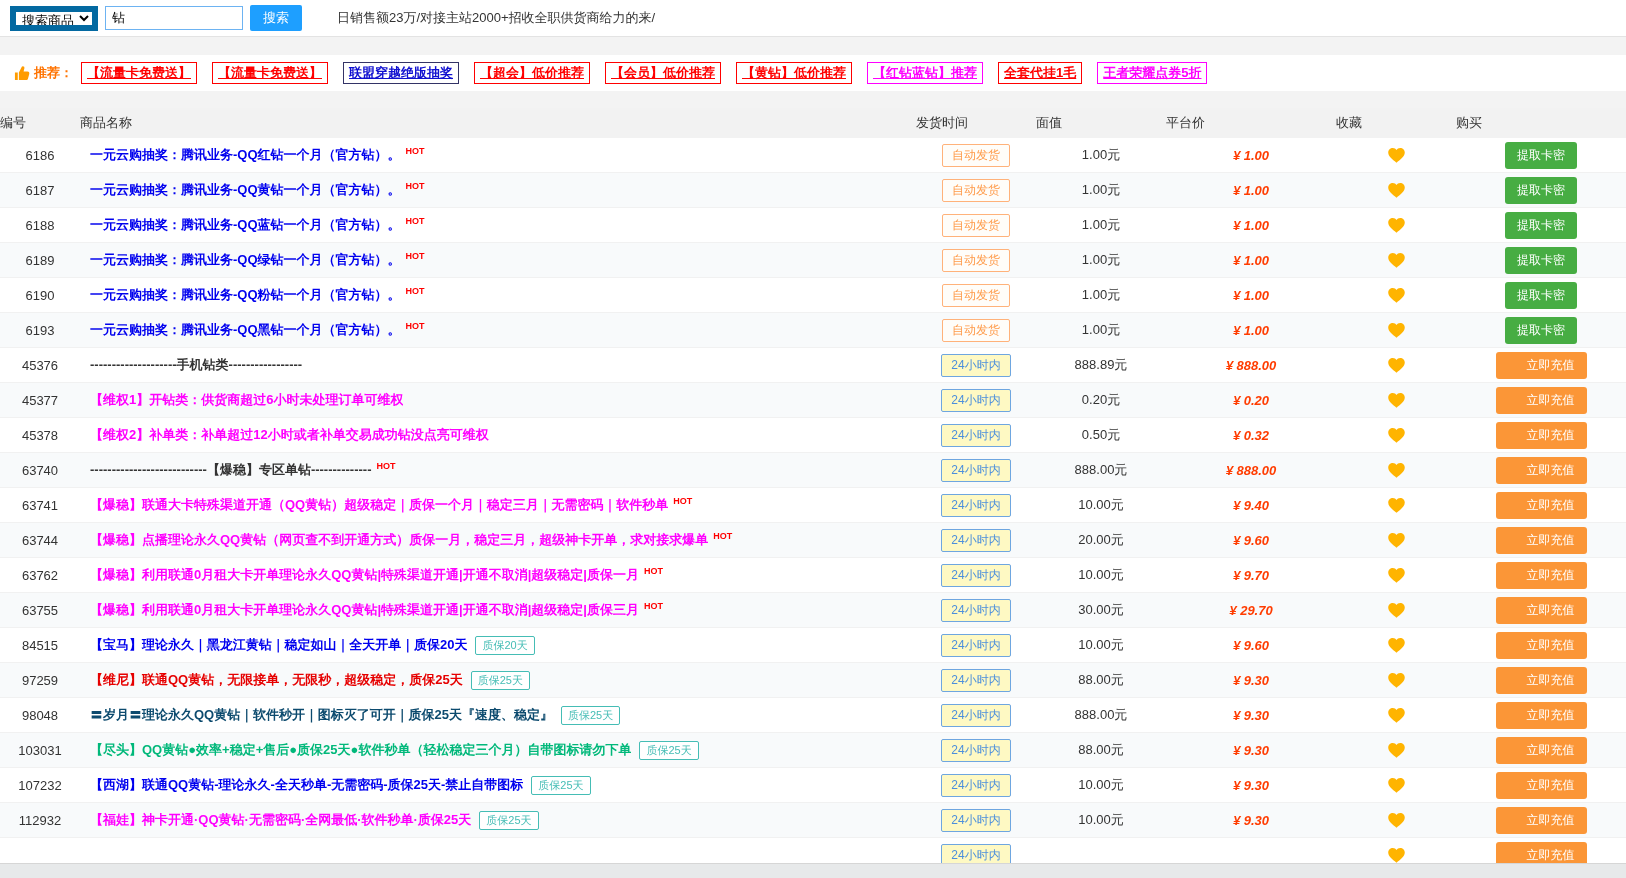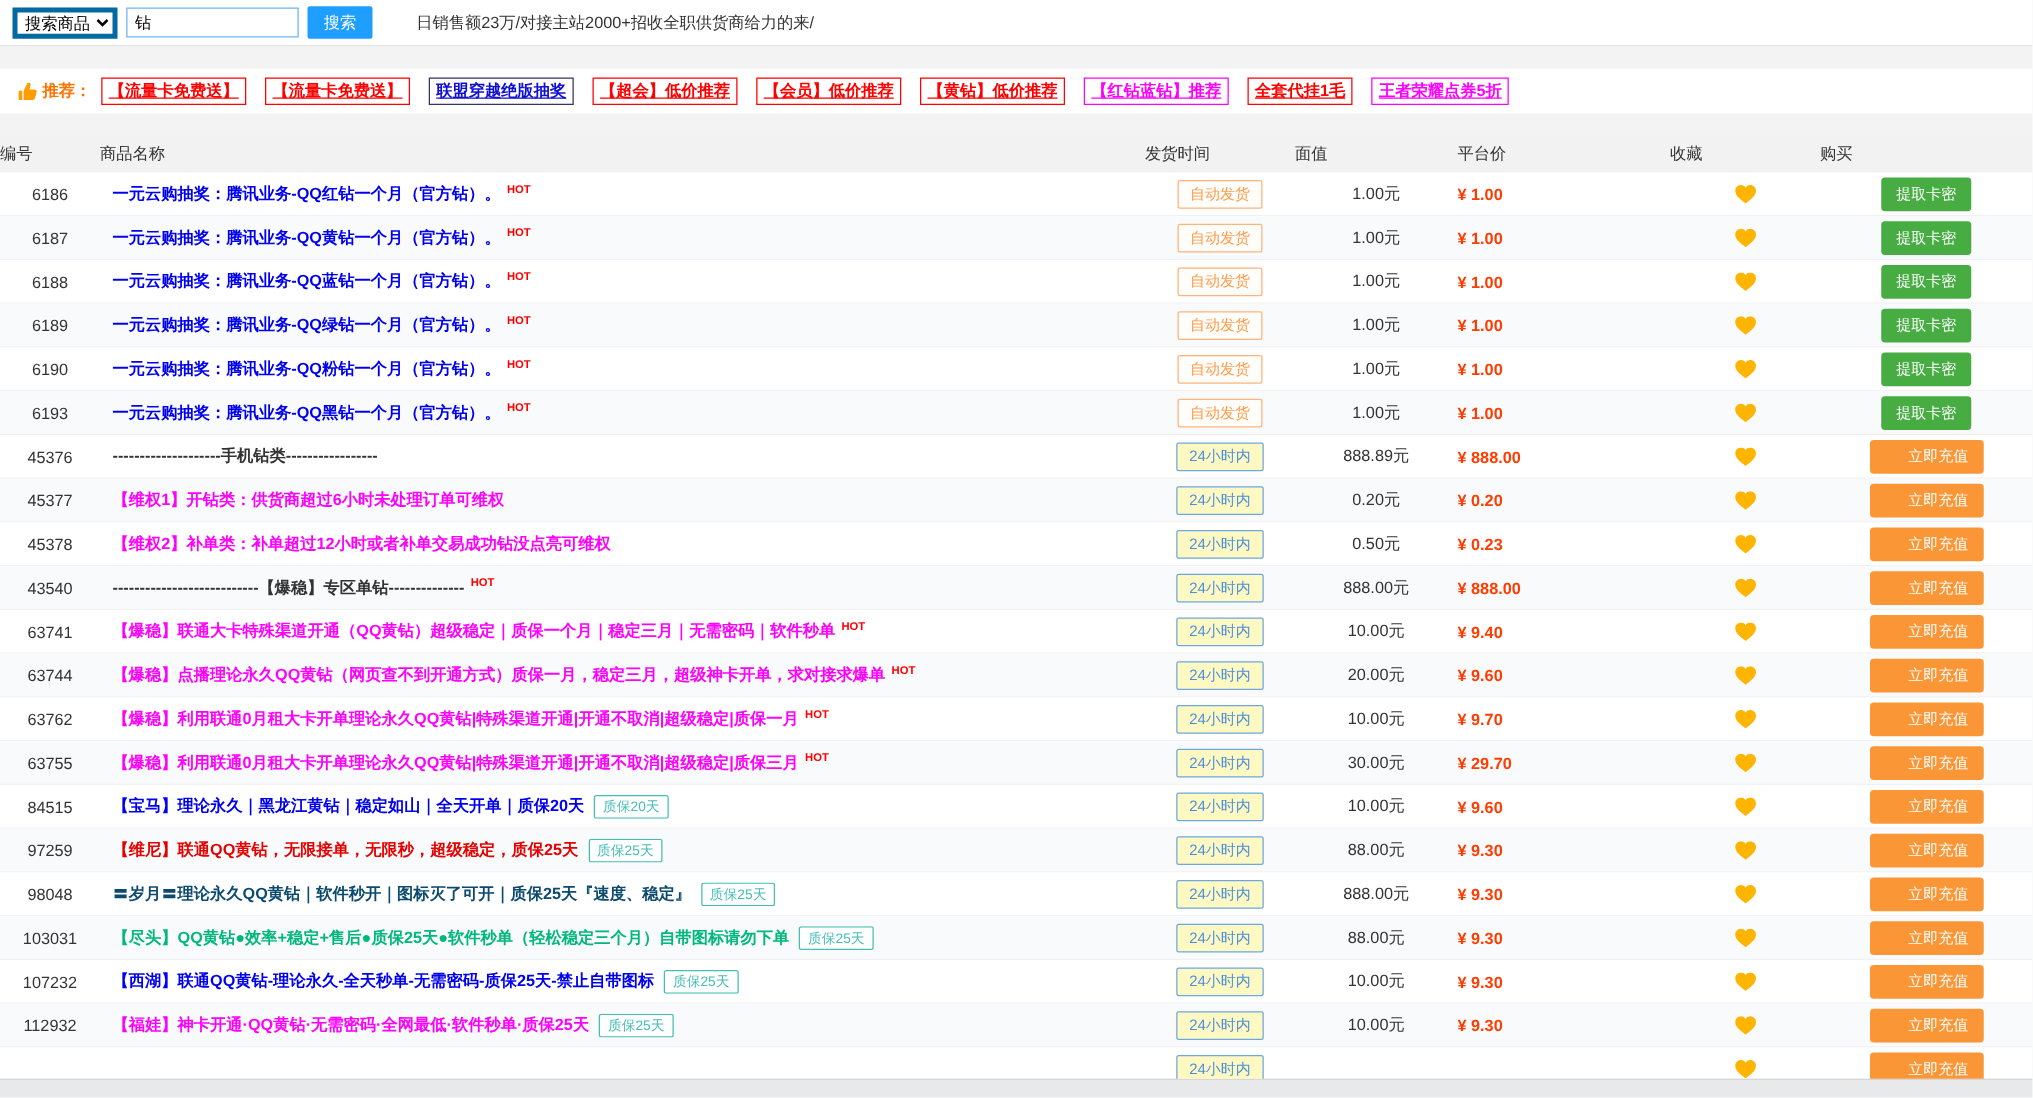--- a/index.html
+++ b/index.html
@@ -6,21 +6,21 @@
   html,body { margin:0; padding:0; }
   body {
     width:1626px; height:878px; overflow:hidden;
     background:#f3f3f3;
     font-family:"Liberation Sans","DejaVu Sans",sans-serif;
     font-size:13px; color:#333;
   }
   
   .topbar { height:37px; background:#fff; border-bottom:1px solid #e3e3e3;
     display:flex; align-items:center; padding:0 10px; gap:7px; }
-  .cat { height:25px; font-size:13px; border:4px solid #0369a1; background:#fff; padding:0 2px; }
+  .cat { height:25px; font-size:13px; border:6px solid #0369a1; background:#fff; padding:0 2px; }
   .search { height:24px; width:138px; border:1px solid #6db3f2; padding:0 6px; font-size:13px; outline:none; }
   .search-btn { height:26px; padding:0 13px; background:#1e9fff; color:#fff; border:none;
     border-radius:2px; font-size:13px; cursor:pointer; }
   .notice { margin-left:28px; font-size:13px; color:#333; }
   
   .recbar { margin-top:18px; height:36px; background:#fff; display:flex; align-items:center; padding:0 14px; }
   .thumb { display:inline-flex; margin-right:4px; }
   .rec-label { color:#ff7300; font-weight:bold; font-size:13px; margin-right:8px; }
   .rec-links { display:flex; gap:15px; align-items:center; }
   .rec-link { font-size:13px; font-weight:bold; text-decoration:underline;
@@ -36,21 +36,21 @@
   .td-name { padding-left:10px; display:flex; align-items:center; overflow:hidden; white-space:nowrap; }
   .pname { font-weight:bold; text-decoration:none; cursor:pointer; overflow:hidden; text-overflow:ellipsis;text-align:right; }
   .hot { color:#ff0000; font-size:9px; font-weight:bold; margin-left:5px; position:relative; top:-4px; flex:none; }
   .tag-badge { margin-left:8px; color:#45bdb5; border:1px solid #45bdb5; font-size:11px;
     padding:1px 6px; border-radius:2px; flex:none; background:#fff; }
   .td-center { text-align:center; }
   .dbadge { display:inline-block; font-size:12px; padding:2px 9px; border-radius:2px; border:1px solid; background:#fef9c3; }
   .dbadge.auto { color:#ff9b4a; border-color:#ffb27a; background:#fffdf9; }
   .dbadge.hours { color:#4b8fdc; border-color:#6ea6e0; }
   .td-face { text-align:center; color:#333; }
-  .td-price { color:#ff3c00; font-weight:bold; }
+  .td-price { text-align:center; color:#ff3c00; font-weight:bold;font-style:italic; }
   .heart-btn { cursor:pointer; background:none; border:none; padding:0; display:inline-flex; vertical-align:middle; }
   .buy { border:none; color:#fff; font-size:12px; padding:5px 12px; border-radius:3px; cursor:pointer; white-space:nowrap; }
   .buy.green { background:#47ad43; }
   .buy.orange { background:#fb9637;padding-left:31px; }
   .bottom-strip { height:15px; background:#e7e9ea; border-top:1px solid #d6d6d6; }
 </style>
 </head>
 <body>
 
 <div class="page">
@@ -280,34 +280,34 @@
         <div class="tr grid-row">
     <div class="td-id">45378</div>
     <div class="td-name">
       <a class="pname" style="color: rgb(255, 0, 255);">【维权2】补单类：补单超过12小时或者补单交易成功钻没点亮可维权</a>
 
     </div>
     <div class="td-center">
       <span class="dbadge hours">24小时内</span>
     </div>
     <div class="td-face">0.50元</div>
-    <div class="td-price">¥ 0.23</div>
-    <div class="td-center">
-      <button class="heart-btn">
-        <svg width="17" height="15" viewBox="0 0 32 29">
-                <path fill="#ffb400" d="M16 28.7C9.2 22.6 0 17.4 0 8.9 0 4 4 0 8.9 0 12 0 14.7 1.6 16 4.1 17.3 1.6 20 0 23.1 0 28 0 32 4 32 8.9c0 8.5-9.2 13.7-16 19.8z"></path>
-              </svg>
-      </button>
-    </div>
-    <div class="td-center">
-      <button class="buy orange">立即充值</button>
-    </div>
-  </div>
-        <div class="tr grid-row alt">
-    <div class="td-id">43540</div>
+    <div class="td-price">¥ 0.32</div>
+    <div class="td-center">
+      <button class="heart-btn">
+        <svg width="17" height="15" viewBox="0 0 32 29">
+                <path fill="#ffb400" d="M16 28.7C9.2 22.6 0 17.4 0 8.9 0 4 4 0 8.9 0 12 0 14.7 1.6 16 4.1 17.3 1.6 20 0 23.1 0 28 0 32 4 32 8.9c0 8.5-9.2 13.7-16 19.8z"></path>
+              </svg>
+      </button>
+    </div>
+    <div class="td-center">
+      <button class="buy orange">立即充值</button>
+    </div>
+  </div>
+        <div class="tr grid-row alt">
+    <div class="td-id">63740</div>
     <div class="td-name">
       <a class="pname" style="color: rgb(51, 51, 51);">---------------------------【爆稳】专区单钻--------------</a>
       <span class="hot">HOT</span>
 
     </div>
     <div class="td-center">
       <span class="dbadge hours">24小时内</span>
     </div>
     <div class="td-face">888.00元</div>
     <div class="td-price">¥ 888.00</div>

